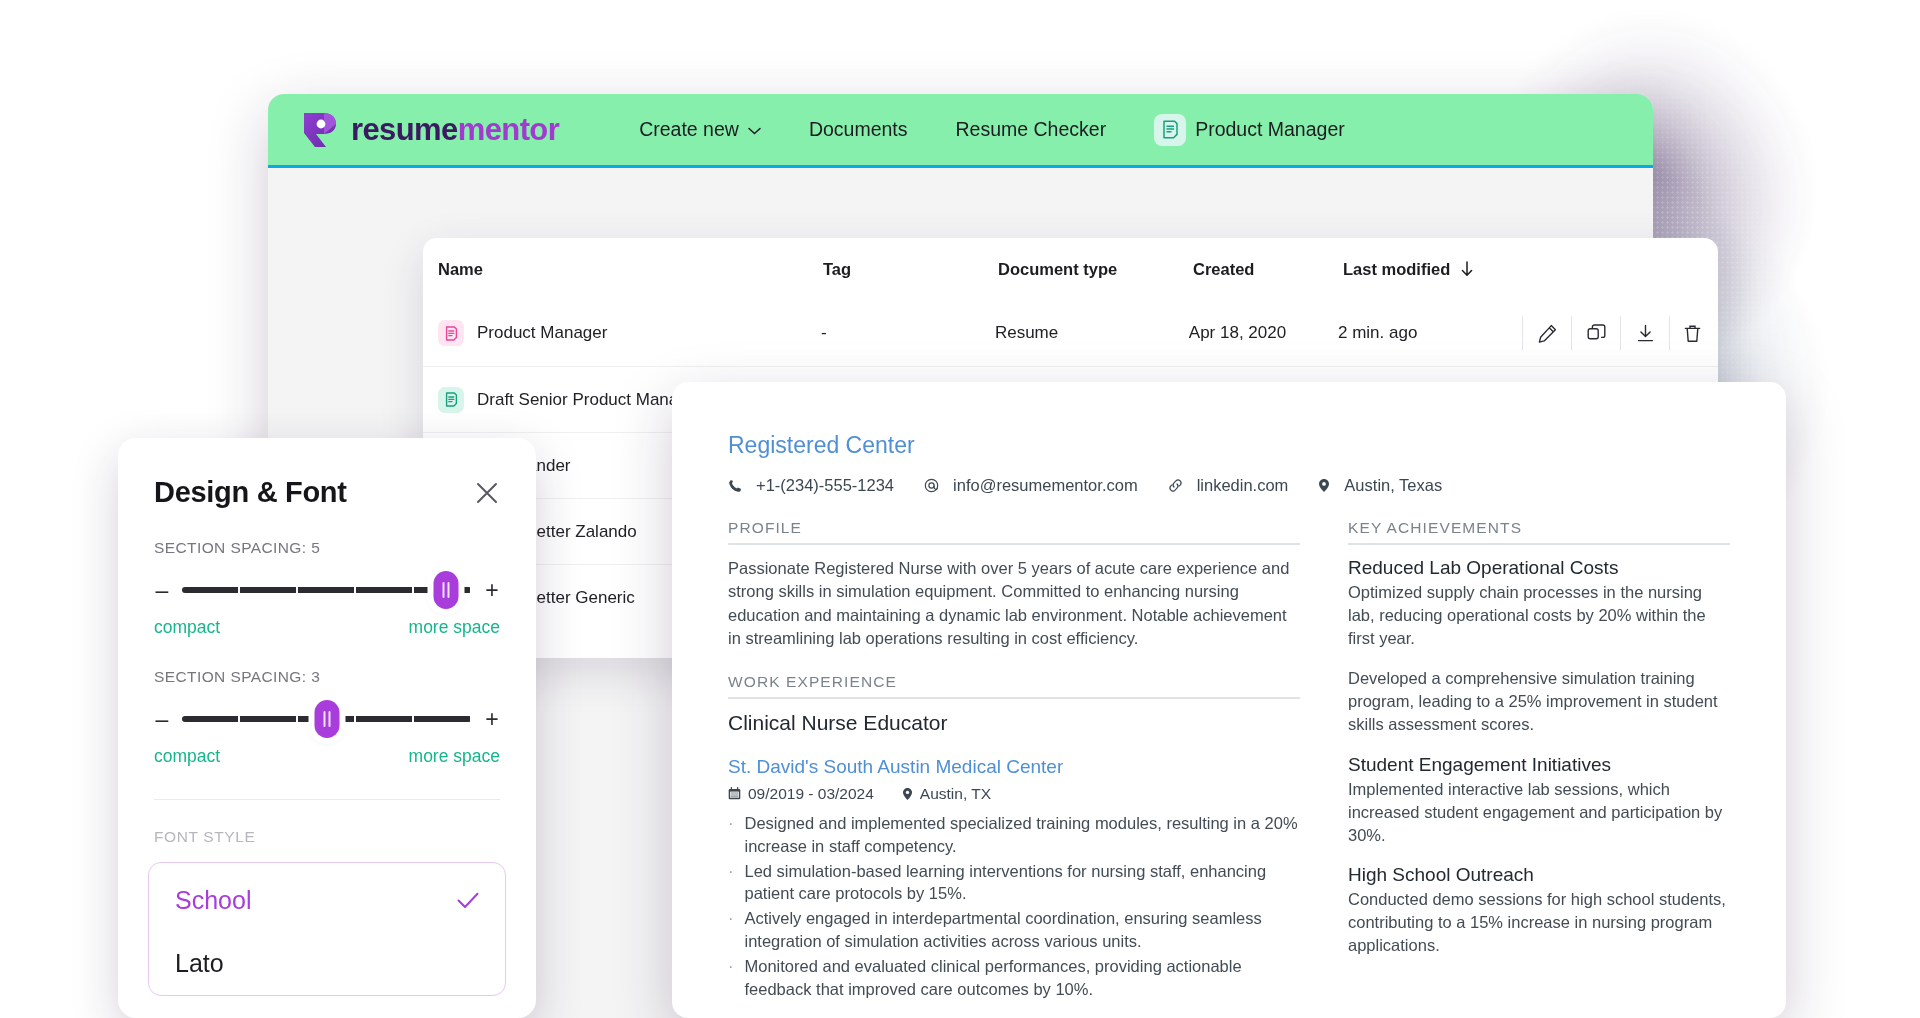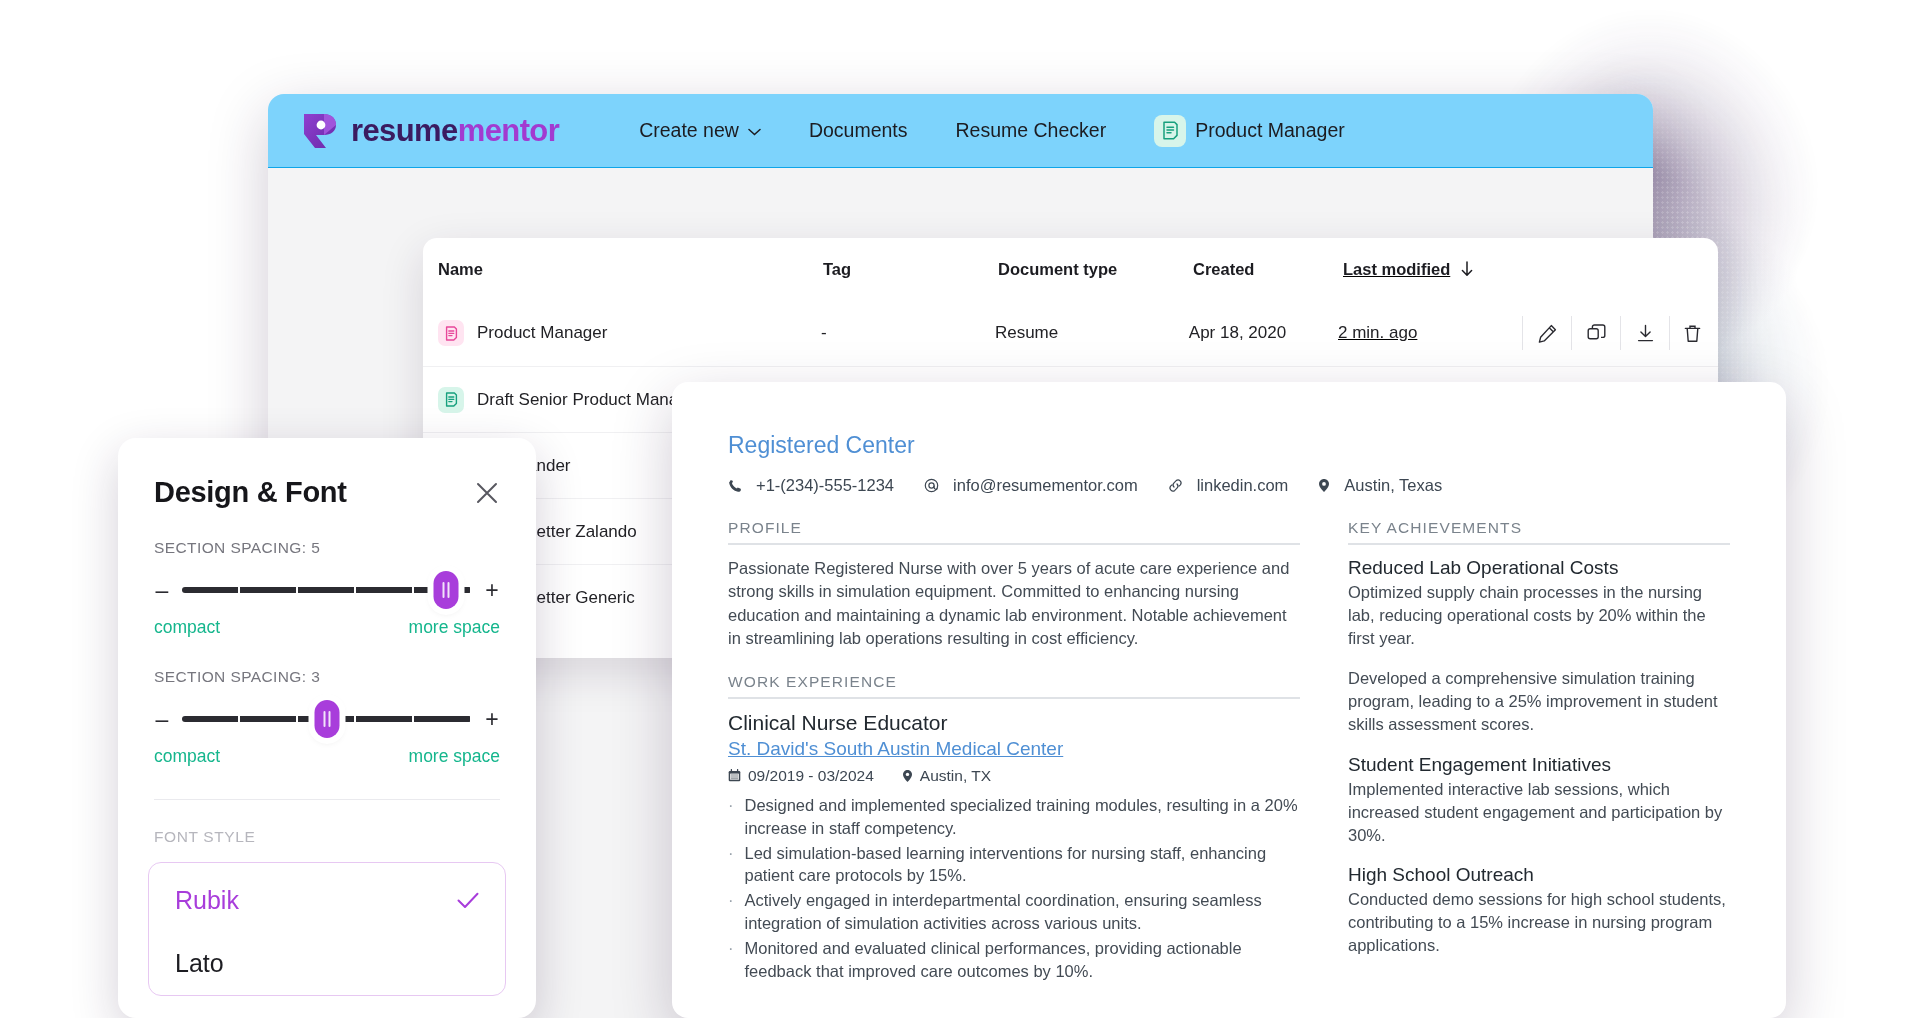--- a/index.html
+++ b/index.html
@@ -53,22 +53,22 @@
 
   
   #app-window {
     position: absolute; left: 268px; top: 94px; width: 1385px; height: 924px;
     background: #f4f4f5;
     border-radius: 16px 16px 0 0;
     box-shadow: 0 18px 60px rgba(40,20,60,0.22);
     overflow: hidden;
   }
   #topbar {
-    height: 74px; background: #7dd3fc; display: flex; align-items: center;
-    padding: 0 34px; border-bottom: 1px solid #0ea5e9;
+    height: 74px; background: #86efac; display: flex; align-items: center;
+    padding: 0 34px; border-bottom: 3px solid #0ea5e9;
   }
   .logo-wrap { display: flex; align-items: center; gap: 13px; }
   .logo-mark { width: 36px; height: 40px; position: relative; }
   .logo-text { font-size: 31px; font-weight: 700; letter-spacing: -0.6px; }
   .logo-text .t1 { color: #3b1b60; }
   .logo-text .t2 { color: #a23ad0; }
 
   .nav { display: flex; align-items: center; gap: 0; margin-left: 56px; }
   .nav-item {
     font-size: 19.5px; color: #1c1c21; padding: 0 24px;
@@ -90,21 +90,21 @@
   .thead { display: flex; align-items: center; height: 62px; padding: 0 0 0 15px; }
   .th { font-size: 16.5px; font-weight: 700; color: #1c1c21; }
   .tr {
     display: flex; align-items: center; height: 66px; padding: 0 0 0 15px;
     border-top: 1px solid #f0f0f2;
   }
   .col-name   { width: 385px; display: flex; align-items: center; gap: 13px; }
   .col-tag    { width: 175px; }
   .col-type   { width: 195px; }
   .col-created{ width: 150px; }
-  .col-mod    { width: 185px; display: flex; align-items: center; gap: 10px; text-decoration: underline; }
+  .col-mod    { width: 185px; display: flex; align-items: center; gap: 10px; }
   .cell { font-size: 17px; color: #222226; white-space: nowrap; }
   .row-icon { width: 26px; height: 26px; border-radius: 7px; display:flex; align-items:center; justify-content:center; flex:none; }
   .ic-pink { background: #ffe4f1; }
   .ic-teal { background: #d7f5ea; }
   .actions { display: flex; align-items: center; margin-left: auto; }
   .act {
     width: 49px; height: 34px; display: flex; align-items: center; justify-content: center;
     border-left: 1px solid #e4e4e8; cursor: pointer;
   }
   .act:last-child { padding-right: 4px; }
@@ -155,21 +155,21 @@
   .r-role { font-size: 23px; color: #4f8fd4; margin-top: 6px; }
   .r-contacts { display: flex; align-items: center; gap: 30px; margin-top: 17px; flex-wrap: nowrap; }
   .r-contact { display: flex; align-items: center; gap: 14px; font-size: 16.5px; color: #3d4752; white-space: nowrap; }
   .r-cols { display: flex; gap: 48px; margin-top: 24px; }
   .r-left { width: 572px; }
   .r-right { width: 382px; }
   .sec-h { font-size: 15.5px; letter-spacing: 1.1px; color: #7a838c; padding-bottom: 6px; }
   .sec-rule { height: 2px; background: #dfe2e6; margin-bottom: 12px; }
   .r-body { font-size: 16.5px; line-height: 1.42; color: #434b54; }
   .job-title { font-size: 21px; color: #222930; margin-top: 4px; }
-  .job-org { font-size: 19px; color: #4f8fd4; margin-top: 3px; text-decoration: underline; }
+  .job-org { font-size: 19px; color: #4f8fd4; margin-top: 21px; }
   .job-meta { display: flex; align-items: center; gap: 28px; margin-top: 7px; font-size: 15.5px; color: #3d4752; }
   .job-meta span.mi { display: flex; align-items: center; gap: 7px; }
   .bullets { margin-top: 9px; }
   .bullet { display: flex; gap: 11px; font-size: 16.5px; line-height: 1.39; color: #434b54; margin-bottom: 2px; }
   .bullet .dot { color: #9aa3ac; flex: none; line-height: 1.35; }
   .ach { margin-bottom: 17px; }
   .ach-t { font-size: 19px; color: #222930; }
   .ach-d { font-size: 16.5px; line-height: 1.4; color: #434b54; margin-top: 2px; }
   svg { display: block; }
 </style>
@@ -432,21 +432,21 @@
         <span class="end-lbl">compact</span>
         <span class="end-lbl">more space</span>
       </div>
     </div>
 
     <div class="dp-sep"></div>
     <div class="fs-label">FONT STYLE</div>
 
     <div class="font-box">
       <div class="font-item">
-        <span class="font-name font-sel">Rubik</span>
+        <span class="font-name font-sel">School</span>
         <span>
           <svg width="22" height="17" viewBox="0 0 22 17">
               <path d="M1.5 8.5 L8 15 L20.5 1.8" fill="none" stroke="#a83ddb" stroke-width="2" stroke-linecap="round" stroke-linejoin="round"></path>
             </svg>
         </span>
       </div>
       <div class="font-item">
         <span class="font-name font-plain">Lato</span>
       </div>
     </div>

